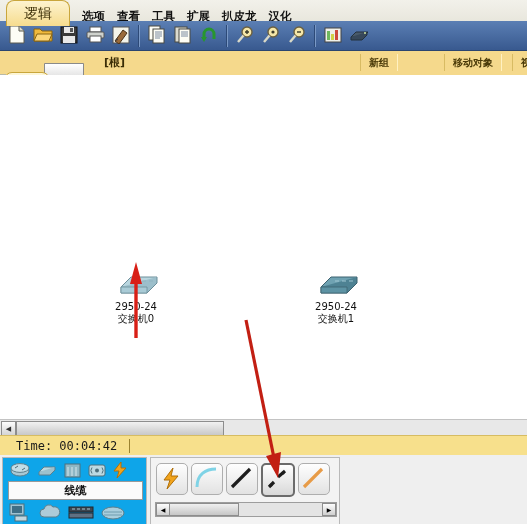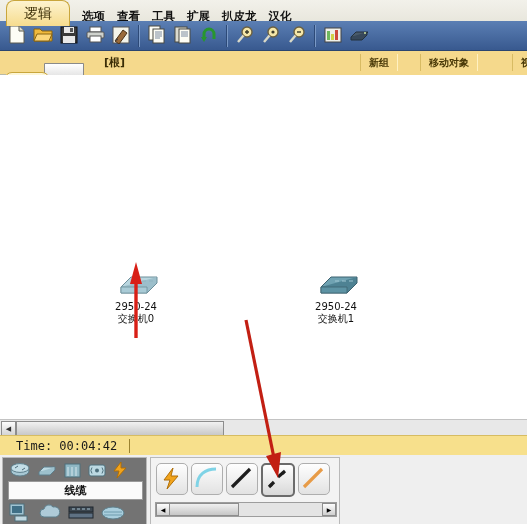--- a/index.html
+++ b/index.html
@@ -103,21 +103,21 @@
   .status-reset{
     font-size:11px;color:#1a1a1a;font-weight:bold;padding-left:14px;white-space:nowrap;
     font-family:"DejaVu Sans",sans-serif;cursor:pointer;
   }
   
   .bottom{
     position:absolute;left:0px;top:455px;width:527px;height:69px;background:#efefef;
   }
   .dev-panel{
     position:absolute;left:2px;top:2px;width:143px;height:66px;
-    background:#737373;border:1px solid #b9b9b9;
+    background:#0ea5e9;border:1px solid #b9b9b9;
   }
   .dev-row{position:absolute;display:flex;align-items:center;gap:5px;}
   .cable-label{
     position:absolute;left:5px;top:23px;width:133px;height:17px;
     background:#fbfbfb;border:1px solid #9a9a9a;
     display:flex;align-items:center;justify-content:center;
     font-size:11px;color:#111;font-weight:bold;font-family:"DejaVu Sans",sans-serif;
   }
   .cable-panel{
     position:absolute;left:150px;top:2px;width:188px;height:66px;
@@ -272,21 +272,21 @@
           <path d="M3 10l5-5h12l-5 5z" fill="#4a5b6a" stroke="#23313d"></path>
           <path d="M3 10v3l11 0 5-5V5" fill="#37485a" stroke="#23313d"></path>
           <circle cx="17" cy="6" r="1" fill="#cfe3a0"></circle>
         </svg>
     </span>
   </div>
 </div>
 
 <div class="tabstrip">
   <div class="strip-btn" style="left:360px;">新组</div>
-  <div class="strip-btn" style="left:420px;text-align:right;">移动对象</div>
+  <div class="strip-btn" style="left:444px;text-align:right;">移动对象</div>
   <div class="strip-btn" style="left:512px;">视</div>
   <div class="root-label">[根]</div>
 </div>
 <div class="tab-logical">逻辑</div>
 <div class="minibar"></div>
 
 <div class="nav-connector"></div>
 <div class="nav-box">
   <span>
     <svg width="42" height="40" viewBox="0 0 42 40">

